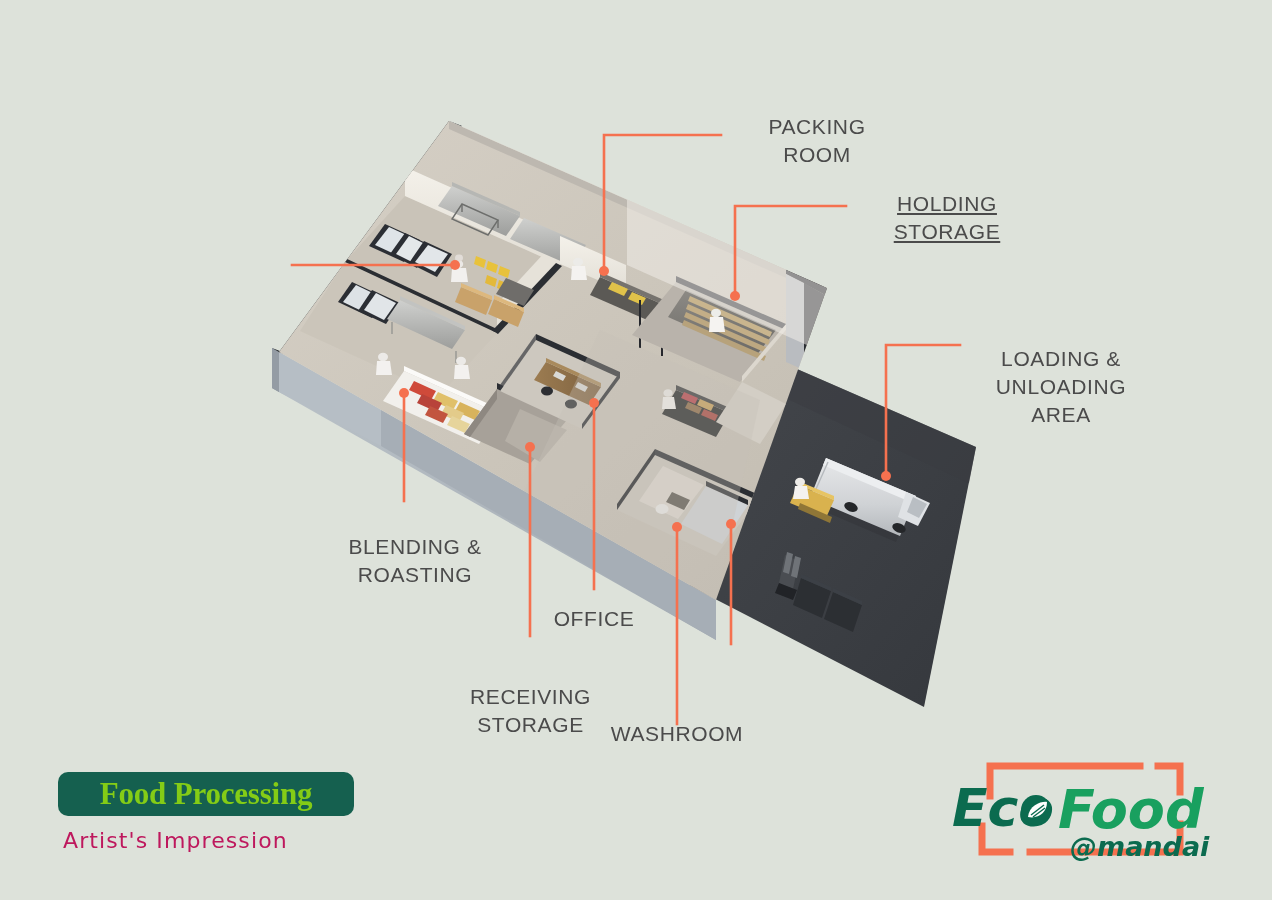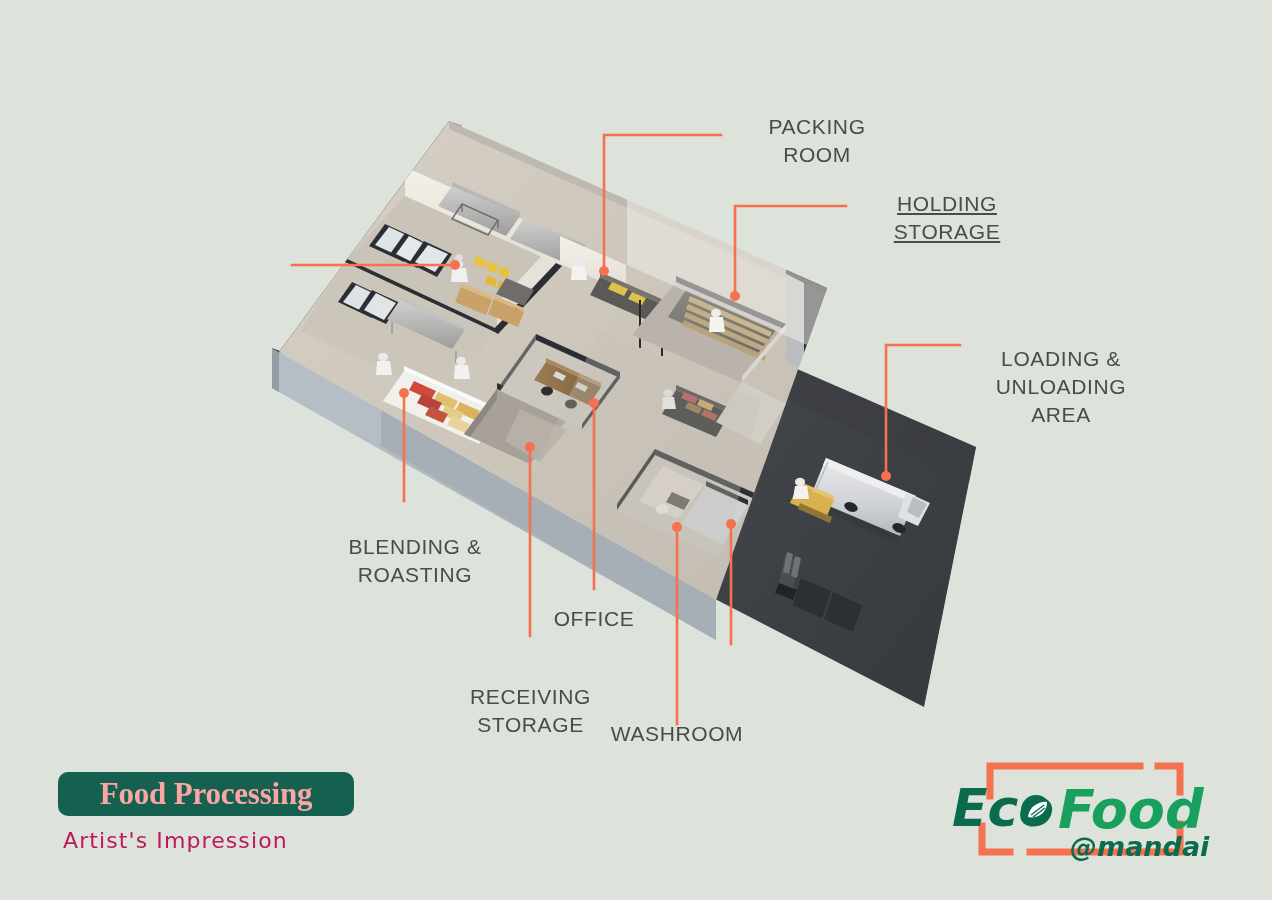--- a/index.html
+++ b/index.html
@@ -33,21 +33,21 @@
 
   
   #fp-banner {
     position: absolute; left: 58px; top: 772px;
     width: 296px; height: 44px;
     background: #15604f;
     border-radius: 10px 10px 10px 10px;
     display: flex; align-items: center; justify-content: center;
   }
   #fp-banner span {
-    color: #fca5a5; font-family: "Liberation Serif", serif;
+    color: #84cc16; font-family: "Liberation Serif", serif;
     font-size: 31px; font-weight: 700; letter-spacing: -0.2px;
   }
   #fp-sub {
     position: absolute; left: 63px; top: 828px;
     color: #be185d; font-size: 22px; letter-spacing: 1.1px;
     font-family: "DejaVu Sans", sans-serif;
   }
   #eco-logo { position: absolute; left: 930px; top: 752px; width: 300px; height: 118px; }
 </style>
 </head>

